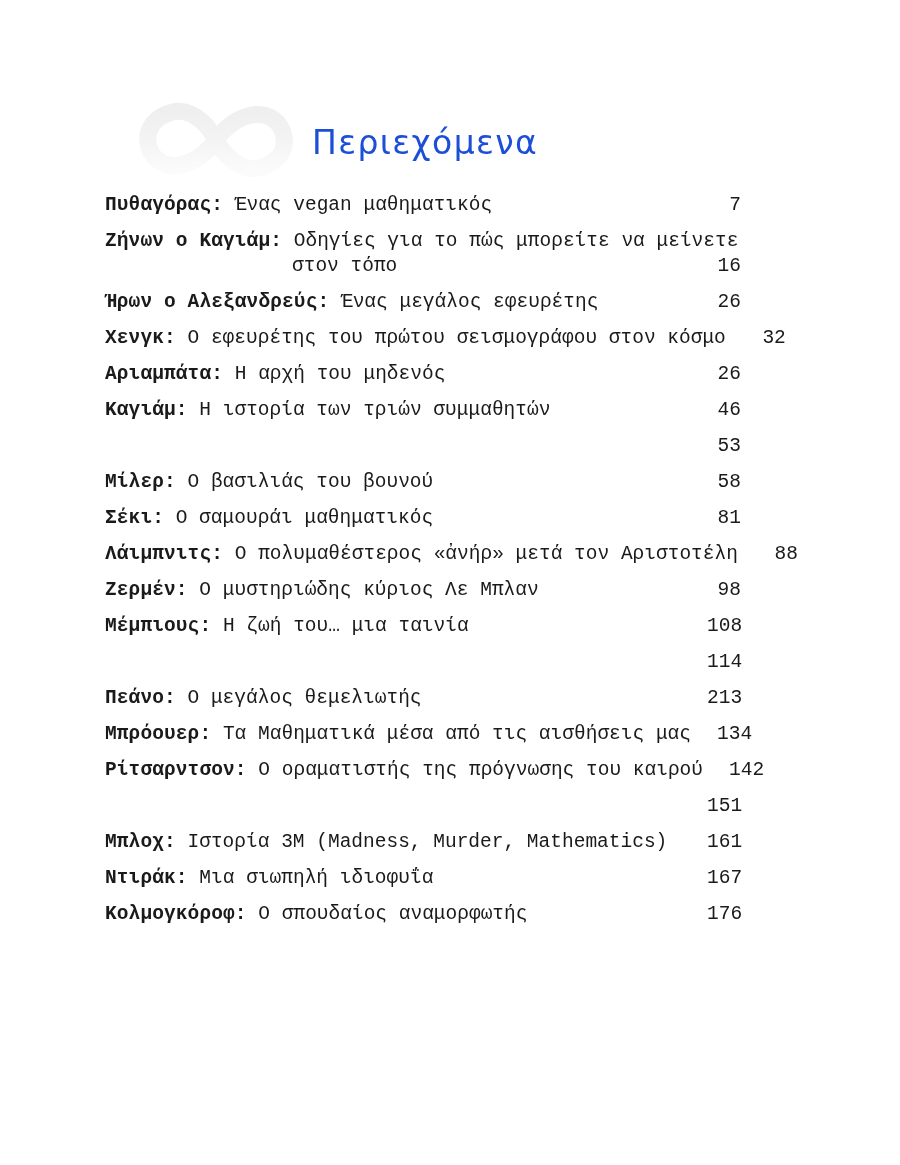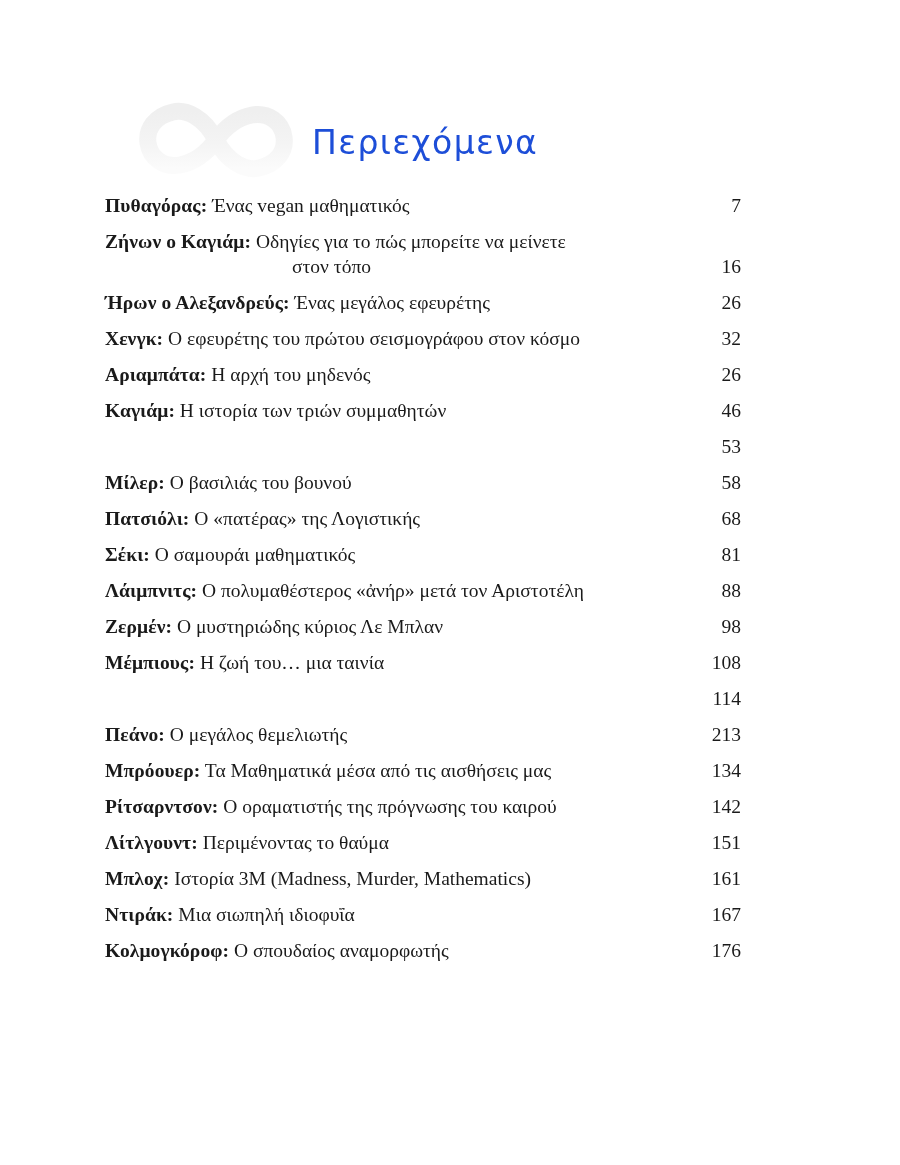--- a/index.html
+++ b/index.html
@@ -60,20 +60,21 @@
     margin-bottom: 10.6px;
   }
 
   .toc-line {
     display: flex;
     align-items: flex-start;
     width: 100%;
     font-size: 19.5px;
     line-height: 25.4px;
     color: #1a1a1a;
+    font-family: Liberation Mono, monospace;
   }
 
   .toc-line.indented .entry-text {
     padding-left: 187px;
   }
 
   .entry-text {
     flex: 0 1 auto;
     white-space: nowrap;
   }
@@ -210,27 +211,20 @@
     </div>
     <div class="toc-entry">
       <div class="toc-line">
         <span class="entry-text"><span class="entry-name">Μίλερ:</span> <span class="entry-desc">Ο βασιλιάς του βουνού</span></span>
         <span class="leader"></span>
         <span class="entry-page">58</span>
       </div>
     </div>
     <div class="toc-entry">
       <div class="toc-line">
-        <span class="entry-text"><span class="entry-name">Πατσιόλι:</span> <span class="entry-desc">Ο «πατέρας» της Λογιστικής</span></span>
-        <span class="leader"></span>
-        <span class="entry-page">68</span>
-      </div>
-    </div>
-    <div class="toc-entry">
-      <div class="toc-line">
         <span class="entry-text"><span class="entry-name">Σέκι:</span> <span class="entry-desc">Ο σαμουράι μαθηματικός</span></span>
         <span class="leader"></span>
         <span class="entry-page">81</span>
       </div>
     </div>
     <div class="toc-entry">
       <div class="toc-line">
         <span class="entry-text"><span class="entry-name">Λάιμπνιτς:</span> <span class="entry-desc">Ο πολυμαθέστερος «ἀνήρ» μετά τον Αριστοτέλη</span></span>
         <span class="leader"></span>
         <span class="entry-page">88</span>
@@ -272,21 +266,20 @@
     </div>
     <div class="toc-entry">
       <div class="toc-line">
         <span class="entry-text"><span class="entry-name">Ρίτσαρντσον:</span> <span class="entry-desc">Ο οραματιστής της πρόγνωσης του καιρού</span></span>
         <span class="leader"></span>
         <span class="entry-page">142</span>
       </div>
     </div>
     <div class="toc-entry">
       <div class="toc-line">
-        <span class="entry-text"><span class="entry-name">Λίτλγουντ:</span> <span class="entry-desc">Περιμένοντας το θαύμα</span></span>
         <span class="leader"></span>
         <span class="entry-page">151</span>
       </div>
     </div>
     <div class="toc-entry">
       <div class="toc-line">
         <span class="entry-text"><span class="entry-name">Μπλοχ:</span> <span class="entry-desc">Ιστορία 3Μ (Madness, Murder, Mathematics)</span></span>
         <span class="leader"></span>
         <span class="entry-page">161</span>
       </div>

